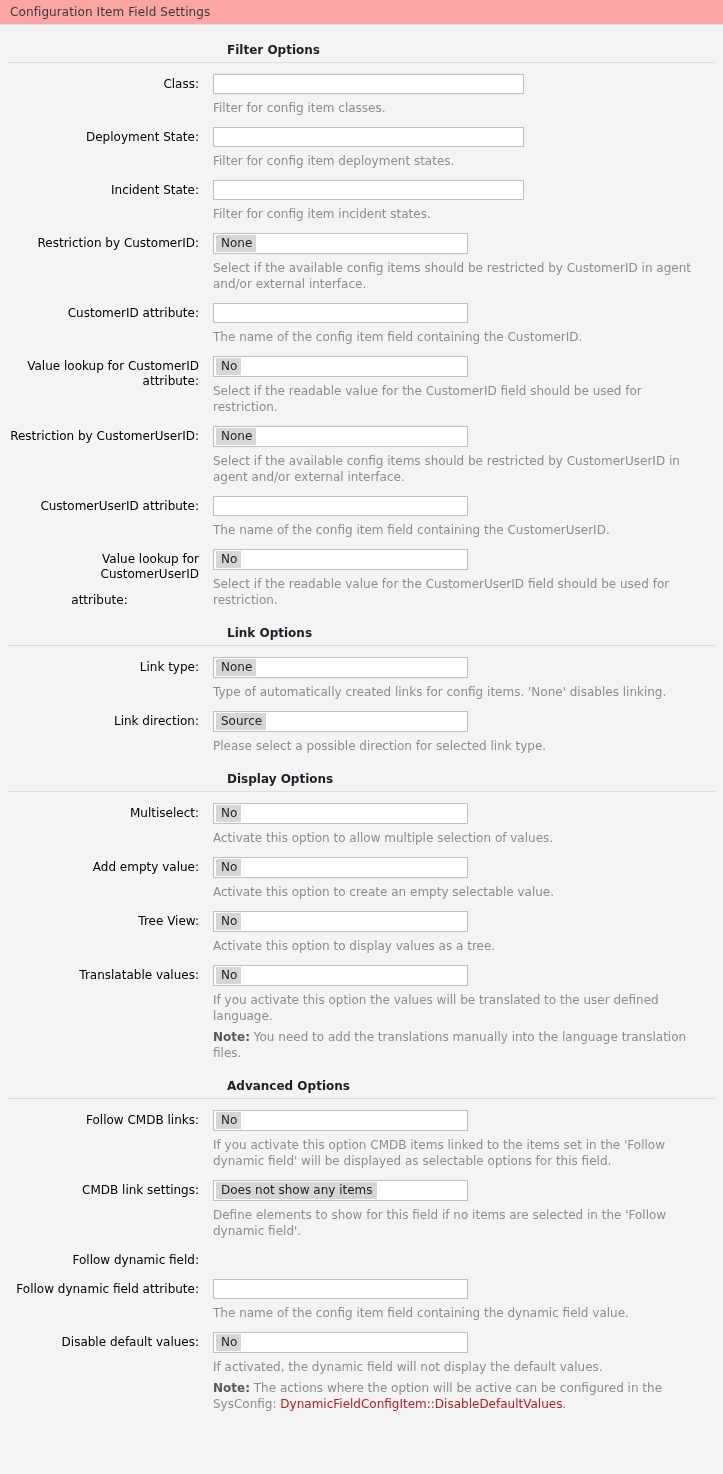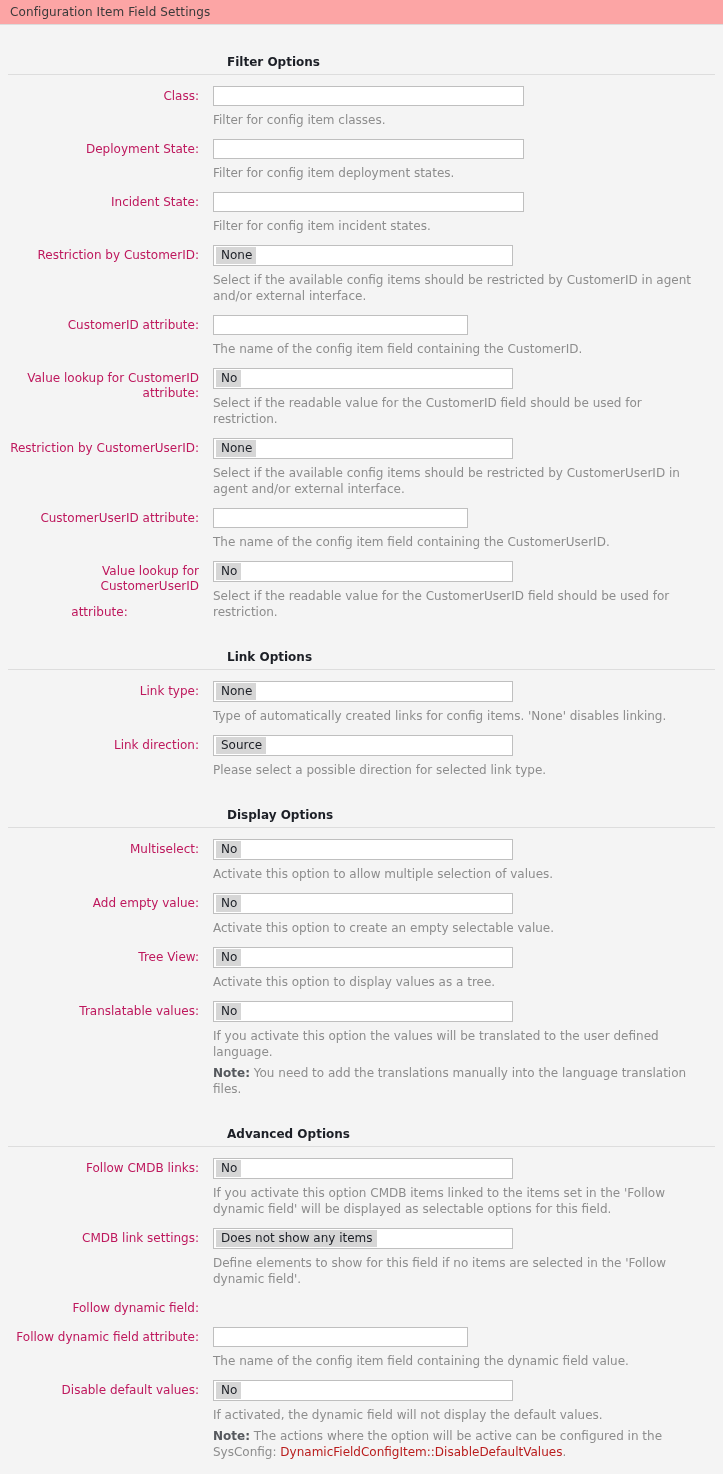--- a/index.html
+++ b/index.html
@@ -32,21 +32,21 @@
     letter-spacing: 0.1px;
   }
 
   
   .form {
     padding: 0;
   }
 
   
   .section {
-    margin-top: 30px;
+    margin-top: 18px;
   }
   .section-head {
     display: flex;
     padding-left: 0;
   }
   .section-head .spacer {
     width: 227px;
     flex: 0 0 227px;
   }
   .section-title {
@@ -66,21 +66,21 @@
     display: flex;
     align-items: flex-start;
     margin-top: 11px;
   }
   .row-label {
     width: 213px;
     flex: 0 0 213px;
     text-align: right;
     padding-right: 14px;
     box-sizing: border-box;
-    color: #be185d;
+    color: #000000;
     font-size: 12px;
     line-height: 15px;
     padding-top: 3px;
   }
   .row-field {
     flex: 1 1 auto;
     min-width: 0;
     padding-right: 10px;
   }
 
@@ -94,21 +94,21 @@
     font-family: "DejaVu Sans", "Liberation Sans", sans-serif;
     font-size: 12px;
     color: #444;
     padding: 0 4px;
     outline: none;
   }
   .text-input.w-wide { width: 311px; }
   .text-input.w-std  { width: 255px; }
 
   .listbox {
-    width: 300px;
+    width: 255px;
     height: 21px;
     background: #ffffff;
     border: 1px solid #bfbfbf;
     box-sizing: border-box;
     display: flex;
     align-items: center;
     padding: 0;
   }
   .listbox .opt {
     display: inline-block;

